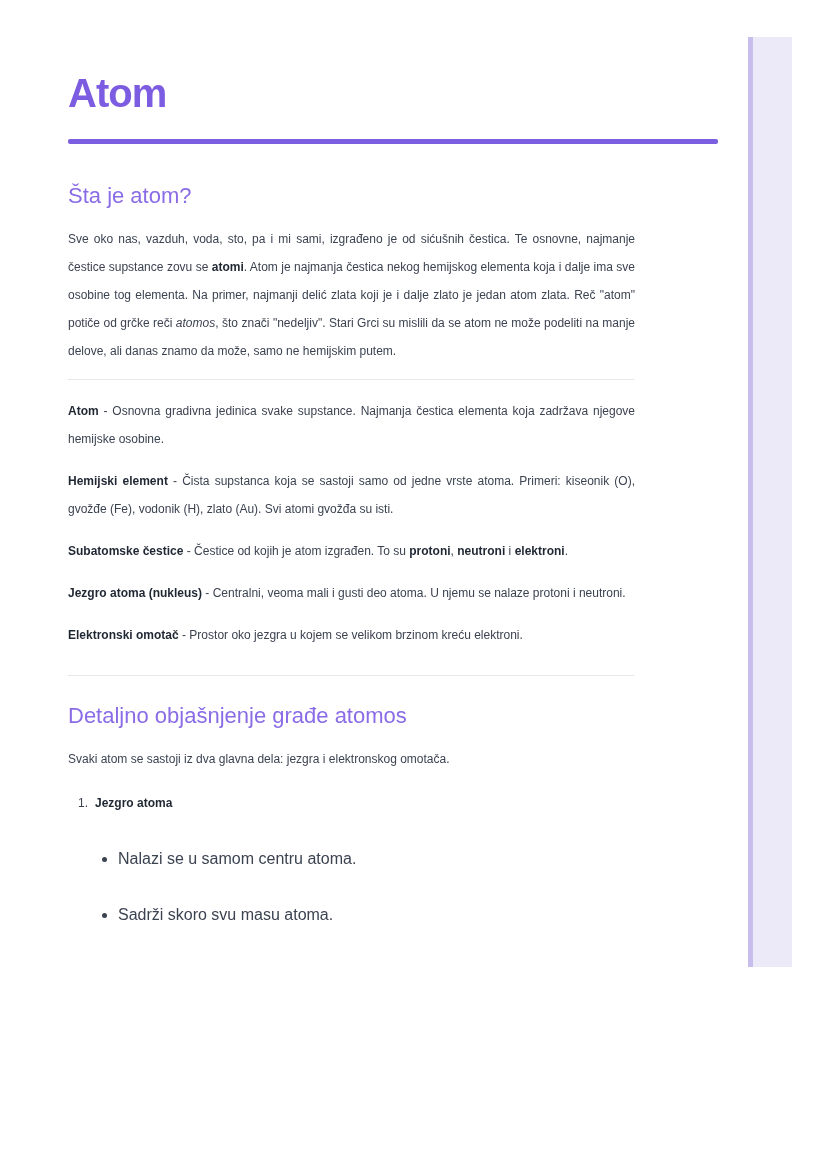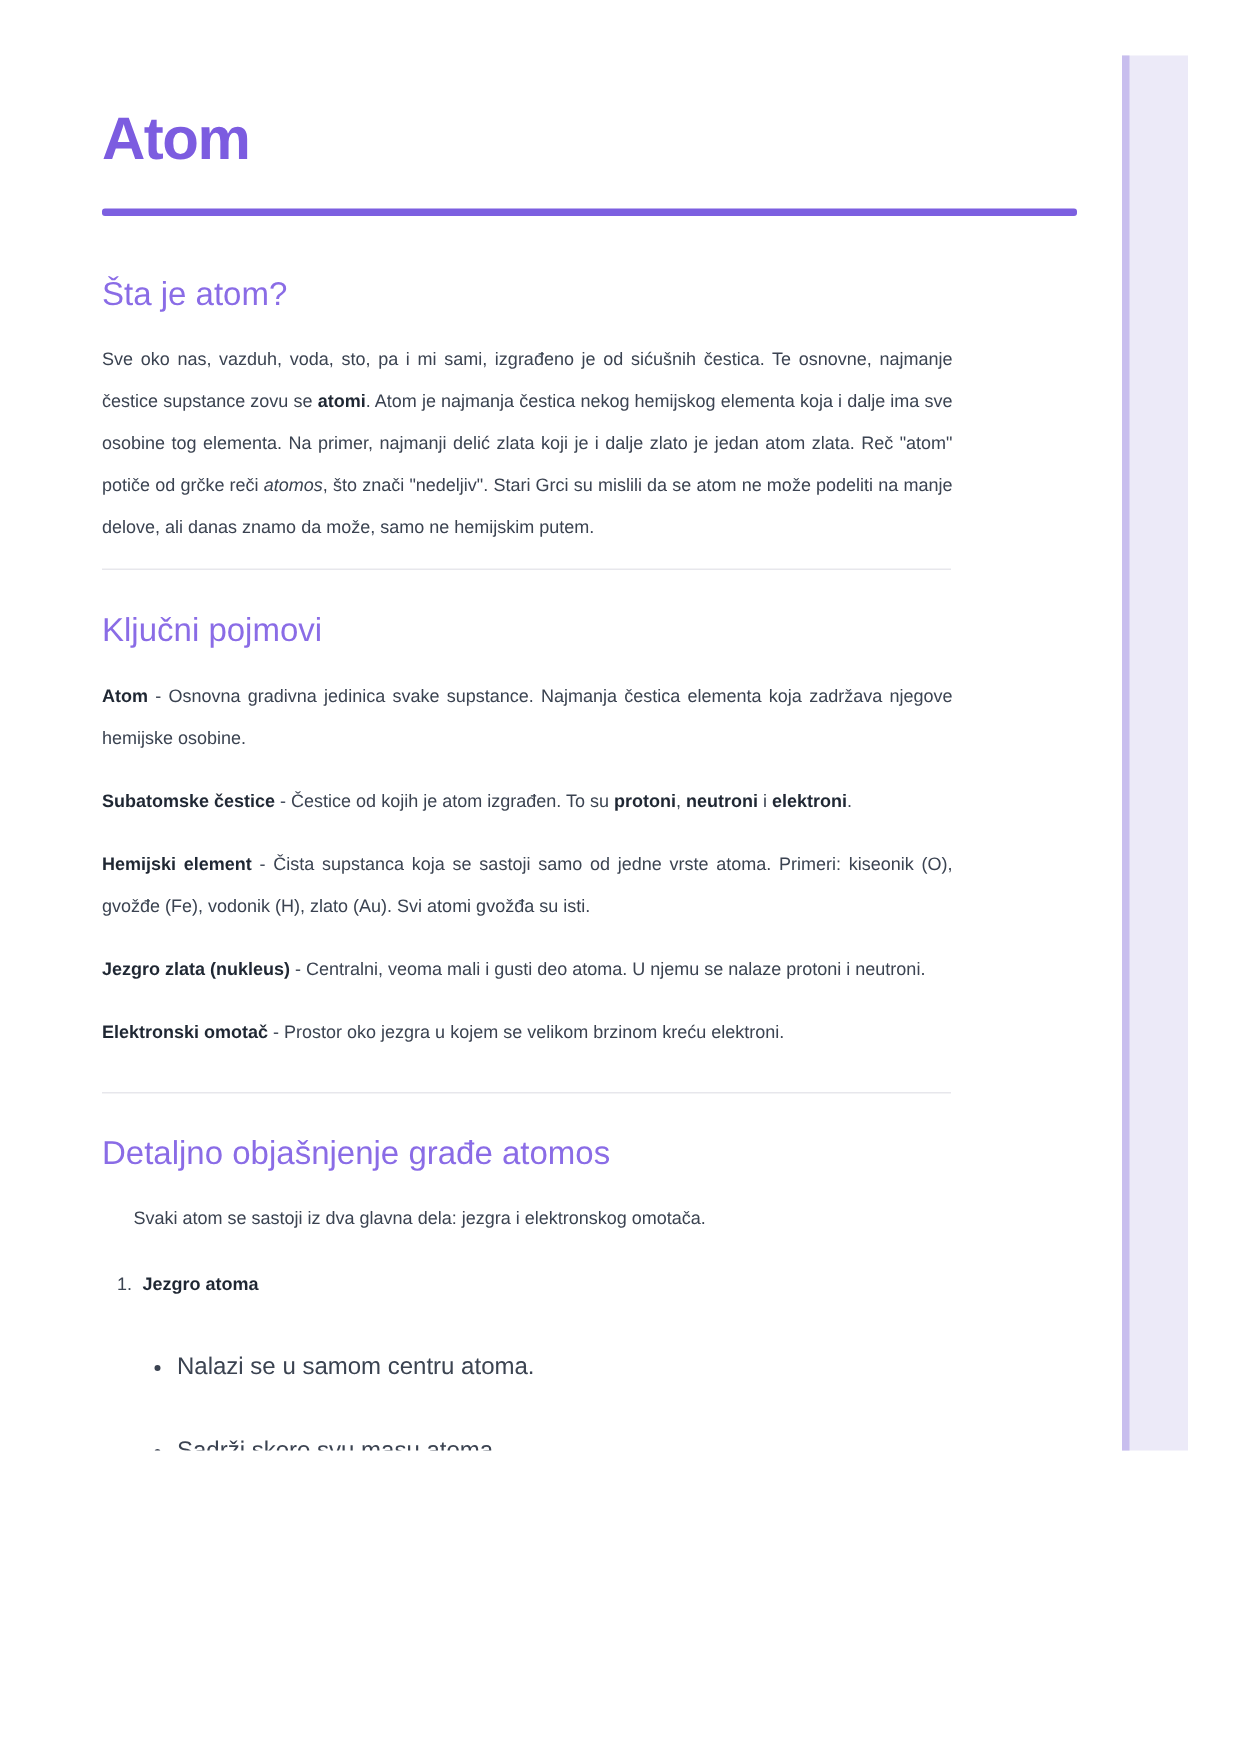--- a/index.html
+++ b/index.html
@@ -50,21 +50,21 @@
     color: #8a6ce6;
   }
   h2.sec.tight { margin-top: 26px; }
   p.body {
     margin: 16px 0 0 0;
     font-size: 12px;
     line-height: 28px;
     color: #3b4351;
     text-align: justify;
   }
-  p.body.left { text-align: left; margin-left: 21px; }
+  p.body.left { text-align: left; }
   p.body .b { font-weight: 700; color: #1f2733; }
   p.body .i { font-style: italic; }
   p.def { margin-top: 14px; }
   p.def:first-of-type { margin-top: 17px; }
   hr.rule {
     border: none;
     border-top: 1px solid #e7e7ec;
     width: 566px;
     margin: 14px 0 0 0;
   }
@@ -110,25 +110,24 @@
     <div class="title-rule"></div>
 
     <section>
       <h2 class="sec">Šta je atom?</h2>
       <p class="body"><span>Sve oko nas, vazduh, voda, sto, pa i mi sami, izgrađeno je od sićušnih čestica. Te osnovne, najmanje čestice supstance zovu se </span><span class="b">atomi</span><span>. Atom je najmanja čestica nekog hemijskog elementa koja i dalje ima sve osobine tog elementa. Na primer, najmanji delić zlata koji je i dalje zlato je jedan atom zlata. Reč "atom" potiče od grčke reči </span><span class="i">atomos</span><span>, što znači "nedeljiv". Stari Grci su mislili da se atom ne može podeliti na manje delove, ali danas znamo da može, samo ne hemijskim putem.</span></p>
     </section>
 
     <hr class="rule">
 
     <section>
-      <h2 class="sec tight">Ključni pojmovi</h2>
       <p class="body def"><span class="b">Atom</span><span> - Osnovna gradivna jedinica svake supstance. Najmanja čestica elementa koja zadržava njegove hemijske osobine.</span></p>
+      <p class="body def"><span class="b">Hemijski element</span><span> - Čista supstanca koja se sastoji samo od jedne vrste atoma. Primeri: kiseonik (O), gvožđe (Fe), vodonik (H), zlato (Au). Svi atomi gvožđa su isti.</span></p>
       <p class="body def"><span class="b">Subatomske čestice</span><span> - Čestice od kojih je atom izgrađen. To su </span><span class="b">protoni</span><span>, </span><span class="b">neutroni</span><span> i </span><span class="b">elektroni</span><span>.</span></p>
-      <p class="body def"><span class="b">Hemijski element</span><span> - Čista supstanca koja se sastoji samo od jedne vrste atoma. Primeri: kiseonik (O), gvožđe (Fe), vodonik (H), zlato (Au). Svi atomi gvožđa su isti.</span></p>
-      <p class="body def"><span class="b">Jezgro zlata (nukleus)</span><span> - Centralni, veoma mali i gusti deo atoma. U njemu se nalaze protoni i neutroni.</span></p>
+      <p class="body def"><span class="b">Jezgro atoma (nukleus)</span><span> - Centralni, veoma mali i gusti deo atoma. U njemu se nalaze protoni i neutroni.</span></p>
       <p class="body def"><span class="b">Elektronski omotač</span><span> - Prostor oko jezgra u kojem se velikom brzinom kreću elektroni.</span></p>
     </section>
 
     <hr class="rule rule2">
 
     <section>
       <h2 class="sec tight">Detaljno objašnjenje građe atomos</h2>
       <p class="body left">Svaki atom se sastoji iz dva glavna dela: jezgra i elektronskog omotača.</p>
 
       <div class="olitem">

